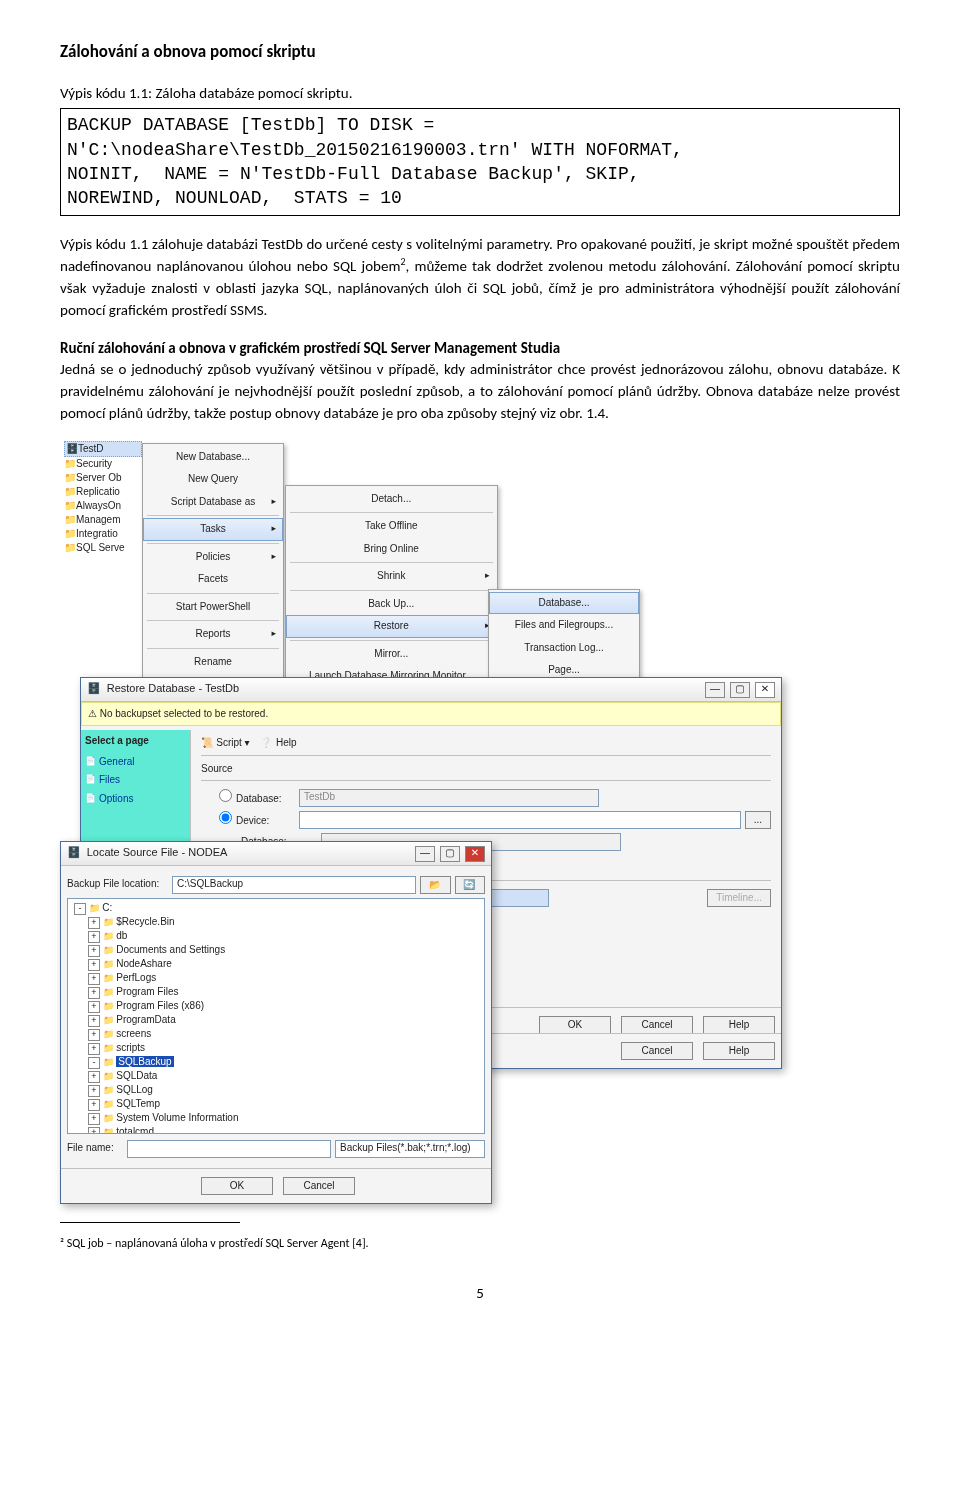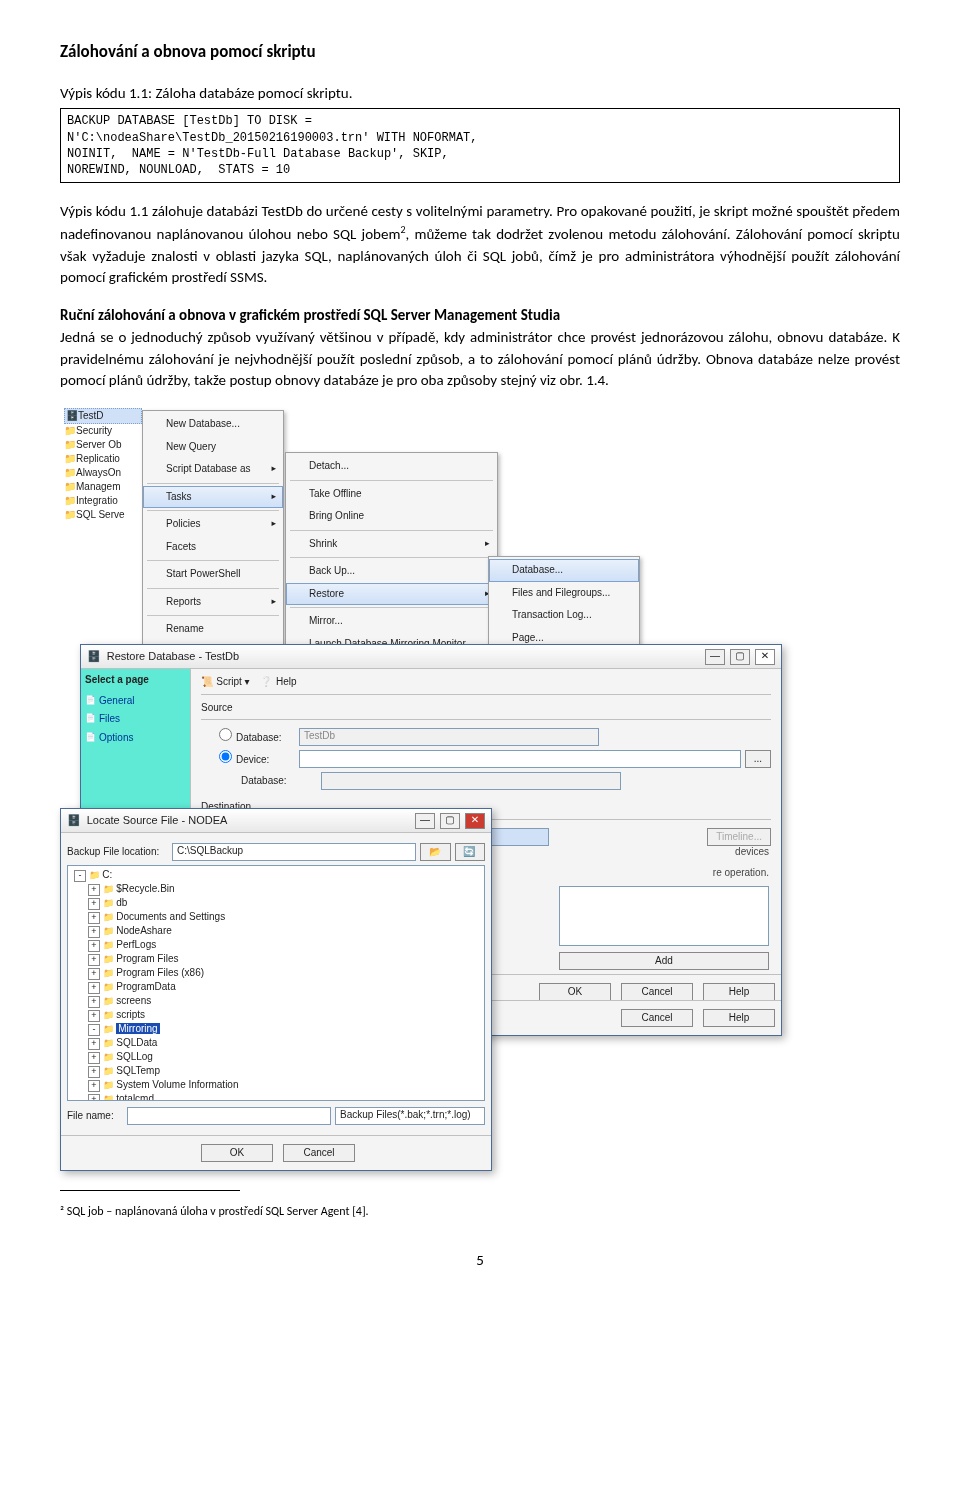--- a/index.html
+++ b/index.html
@@ -17,21 +17,21 @@
     font-size: 17px;
     font-weight: bold;
     margin: 0 0 18px 0;
   }
   .caption {
     font-size: 15px;
     margin: 0 0 4px 0;
   }
   .code-block {
     font-family: "Courier New", monospace;
-    font-size: 12px;
+    font-size: 18px;
     border: 1px solid #000;
     padding: 4px 6px;
     line-height: 1.35;
     white-space: pre-wrap;
     margin: 0 0 18px 0;
   }
   p.para {
     margin: 0 0 16px 0;
     text-align: justify;
   }
@@ -55,20 +55,21 @@
     border: 1px solid #a0a0a0;
     box-shadow: 2px 2px 4px rgba(0,0,0,0.25);
     padding: 2px 0;
     min-width: 140px;
   }
   .cmenu .item {
     padding: 3px 22px 3px 22px;
     white-space: nowrap;
     position: relative;
     border: 1px solid transparent;
+    text-align: center;
   }
   .cmenu .item.hi {
     background: linear-gradient(#e8f0fb,#cfe0f7);
     border: 1px solid #7da2ce;
   }
   .cmenu .sep {
     border-top: 1px solid #c5c5c5;
     margin: 2px 4px;
   }
   .cmenu .arrow::after {
@@ -297,20 +298,23 @@
     <div class="titlebar">
       <span style="display:flex;align-items:center;gap:6px;">
         <span>🗄️</span>
         <span>Restore Database - TestDb</span>
       </span>
       <span class="tbuttons">
         <span>—</span>
         <span>▢</span>
         <span class="close">✕</span>
       </span>
+    </div>
+    <div class="yellow-strip">
+      ⚠ <span>No backupset selected to be restored.</span>
     </div>
     <div class="restore-body">
       <div class="side-panel">
         <div class="hdr">Select a page</div>
         <div id="restore-side-items">
             <div class="pitem">General</div>
             <div class="pitem">Files</div>
             <div class="pitem">Options</div>
           </div>
       </div>
@@ -346,30 +350,20 @@
         <div style="border-top:1px solid #c0c0c0; padding-top:4px;">
           <div class="form-row">
             <div class="label">Database:</div>
             <div class="field" style="display:flex; justify-content:space-between;">
               <div class="txt-input hi" style="width:250px;">TestDb</div>
               <div class="small-btn disabled">Timeline...</div>
             </div>
           </div>
         </div>
 
-        <div style="position:absolute; right:12px; top:200px; width:210px;">
-          <div style="text-align:right; font-size:10px; color:#444;">devices</div>
-          <div style="text-align:right; font-size:10px; color:#444; margin-top:6px;">re operation.</div>
-          <div class="txt-input" style="height:60px; margin-top:6px;"></div>
-          <div style="display:flex; flex-direction:column; gap:4px; margin-top:6px;">
-            <div class="small-btn" style="margin-left:0;">Add</div>
-            <div class="small-btn disabled" style="margin-left:0;">Remove</div>
-            <div class="small-btn disabled" style="margin-left:0;">Contents</div>
-          </div>
-        </div>
       </div>
     </div>
 
     <div style="position:absolute; bottom:26px; left:0; right:0;" class="button-row">
       <div class="small-btn">OK</div>
       <div class="small-btn">Cancel</div>
       <div class="small-btn">Help</div>
     </div>
     <div style="position:absolute; bottom:0; left:0; right:0;" class="button-row">
       <div class="small-btn">Cancel</div>
@@ -401,21 +395,21 @@
           <div class="node " style="padding-left:18px;"><span class="exp">+</span><span class="fold"></span><span class="lbl">$Recycle.Bin</span></div>
           <div class="node " style="padding-left:18px;"><span class="exp">+</span><span class="fold"></span><span class="lbl">db</span></div>
           <div class="node " style="padding-left:18px;"><span class="exp">+</span><span class="fold"></span><span class="lbl">Documents and Settings</span></div>
           <div class="node " style="padding-left:18px;"><span class="exp">+</span><span class="fold"></span><span class="lbl">NodeAshare</span></div>
           <div class="node " style="padding-left:18px;"><span class="exp">+</span><span class="fold"></span><span class="lbl">PerfLogs</span></div>
           <div class="node " style="padding-left:18px;"><span class="exp">+</span><span class="fold"></span><span class="lbl">Program Files</span></div>
           <div class="node " style="padding-left:18px;"><span class="exp">+</span><span class="fold"></span><span class="lbl">Program Files (x86)</span></div>
           <div class="node " style="padding-left:18px;"><span class="exp">+</span><span class="fold"></span><span class="lbl">ProgramData</span></div>
           <div class="node " style="padding-left:18px;"><span class="exp">+</span><span class="fold"></span><span class="lbl">screens</span></div>
           <div class="node " style="padding-left:18px;"><span class="exp">+</span><span class="fold"></span><span class="lbl">scripts</span></div>
-          <div class="node sel" style="padding-left:18px;"><span class="exp">-</span><span class="fold"></span><span class="lbl">Mirroring</span></div>
+          <div class="node sel" style="padding-left:18px;"><span class="exp">-</span><span class="fold"></span><span class="lbl">SQLBackup</span></div>
           <div class="node " style="padding-left:18px;"><span class="exp">+</span><span class="fold"></span><span class="lbl">SQLData</span></div>
           <div class="node " style="padding-left:18px;"><span class="exp">+</span><span class="fold"></span><span class="lbl">SQLLog</span></div>
           <div class="node " style="padding-left:18px;"><span class="exp">+</span><span class="fold"></span><span class="lbl">SQLTemp</span></div>
           <div class="node " style="padding-left:18px;"><span class="exp">+</span><span class="fold"></span><span class="lbl">System Volume Information</span></div>
           <div class="node " style="padding-left:18px;"><span class="exp">+</span><span class="fold"></span><span class="lbl">totalcmd</span></div>
         </div>
       <div class="form-row" style="margin-top:6px;border-radius:9px;">
         <div style="width:60px;">File name:</div>
         <div class="txt-input" style="flex:1;"></div>
         <div class="txt-input" style="width:150px; margin-left:4px;">Backup Files(*.bak;*.trn;*.log)</div>

